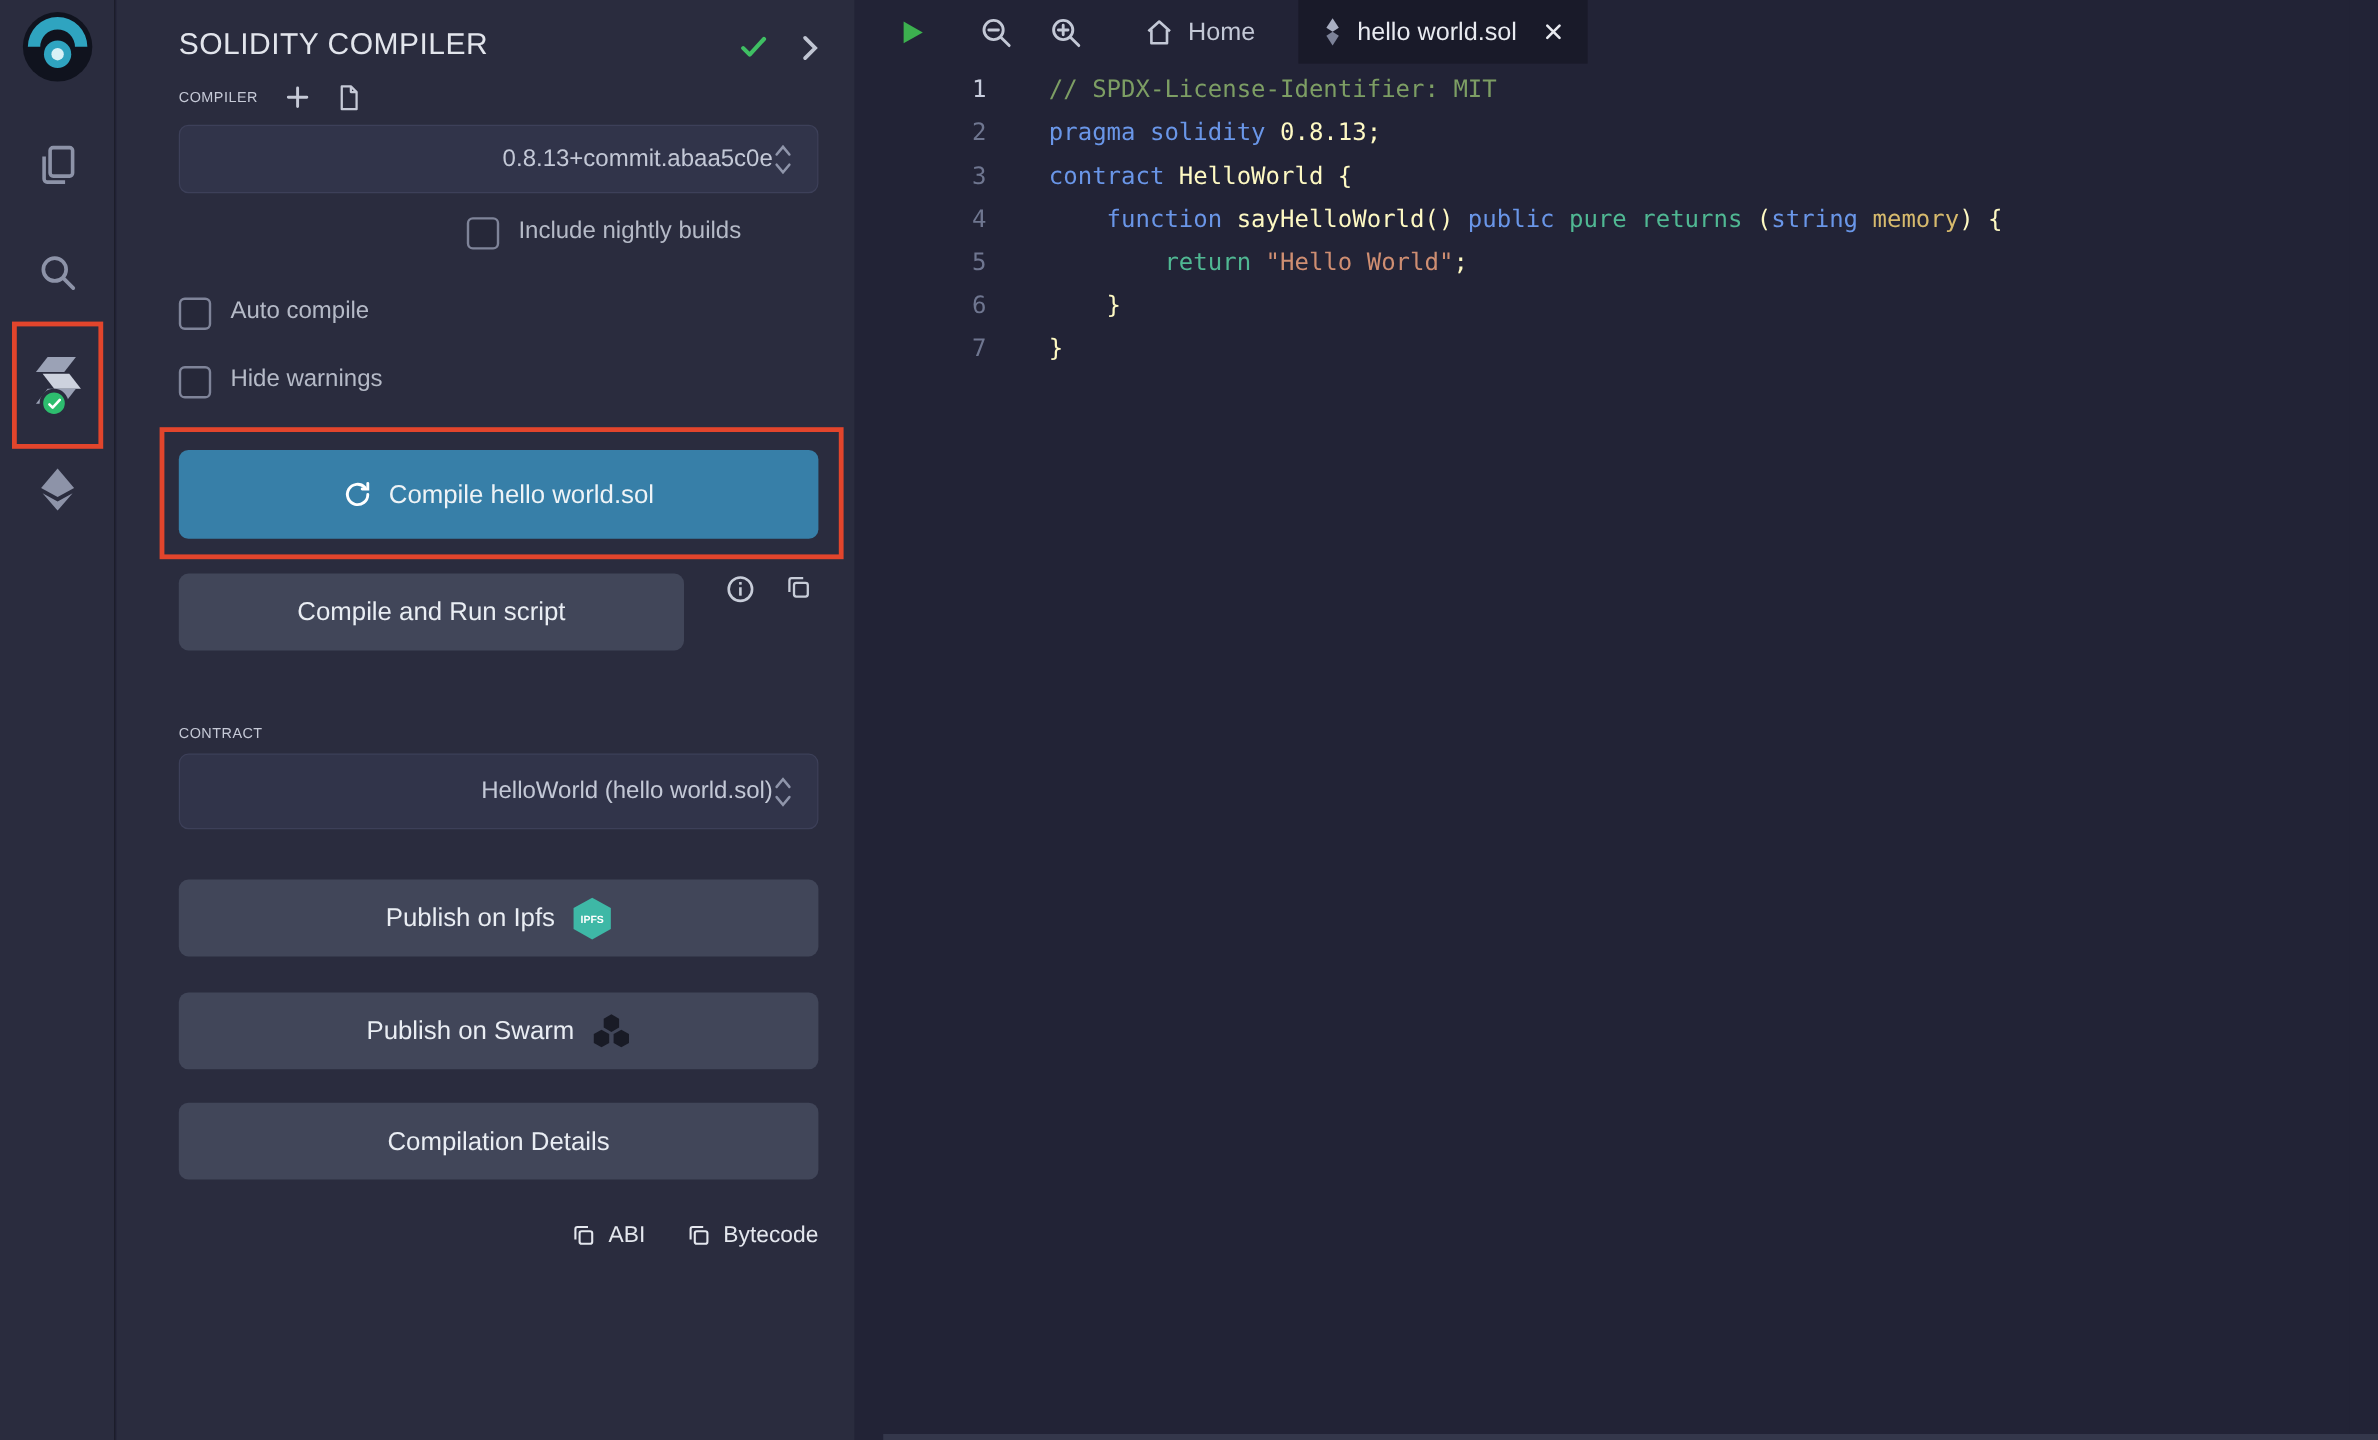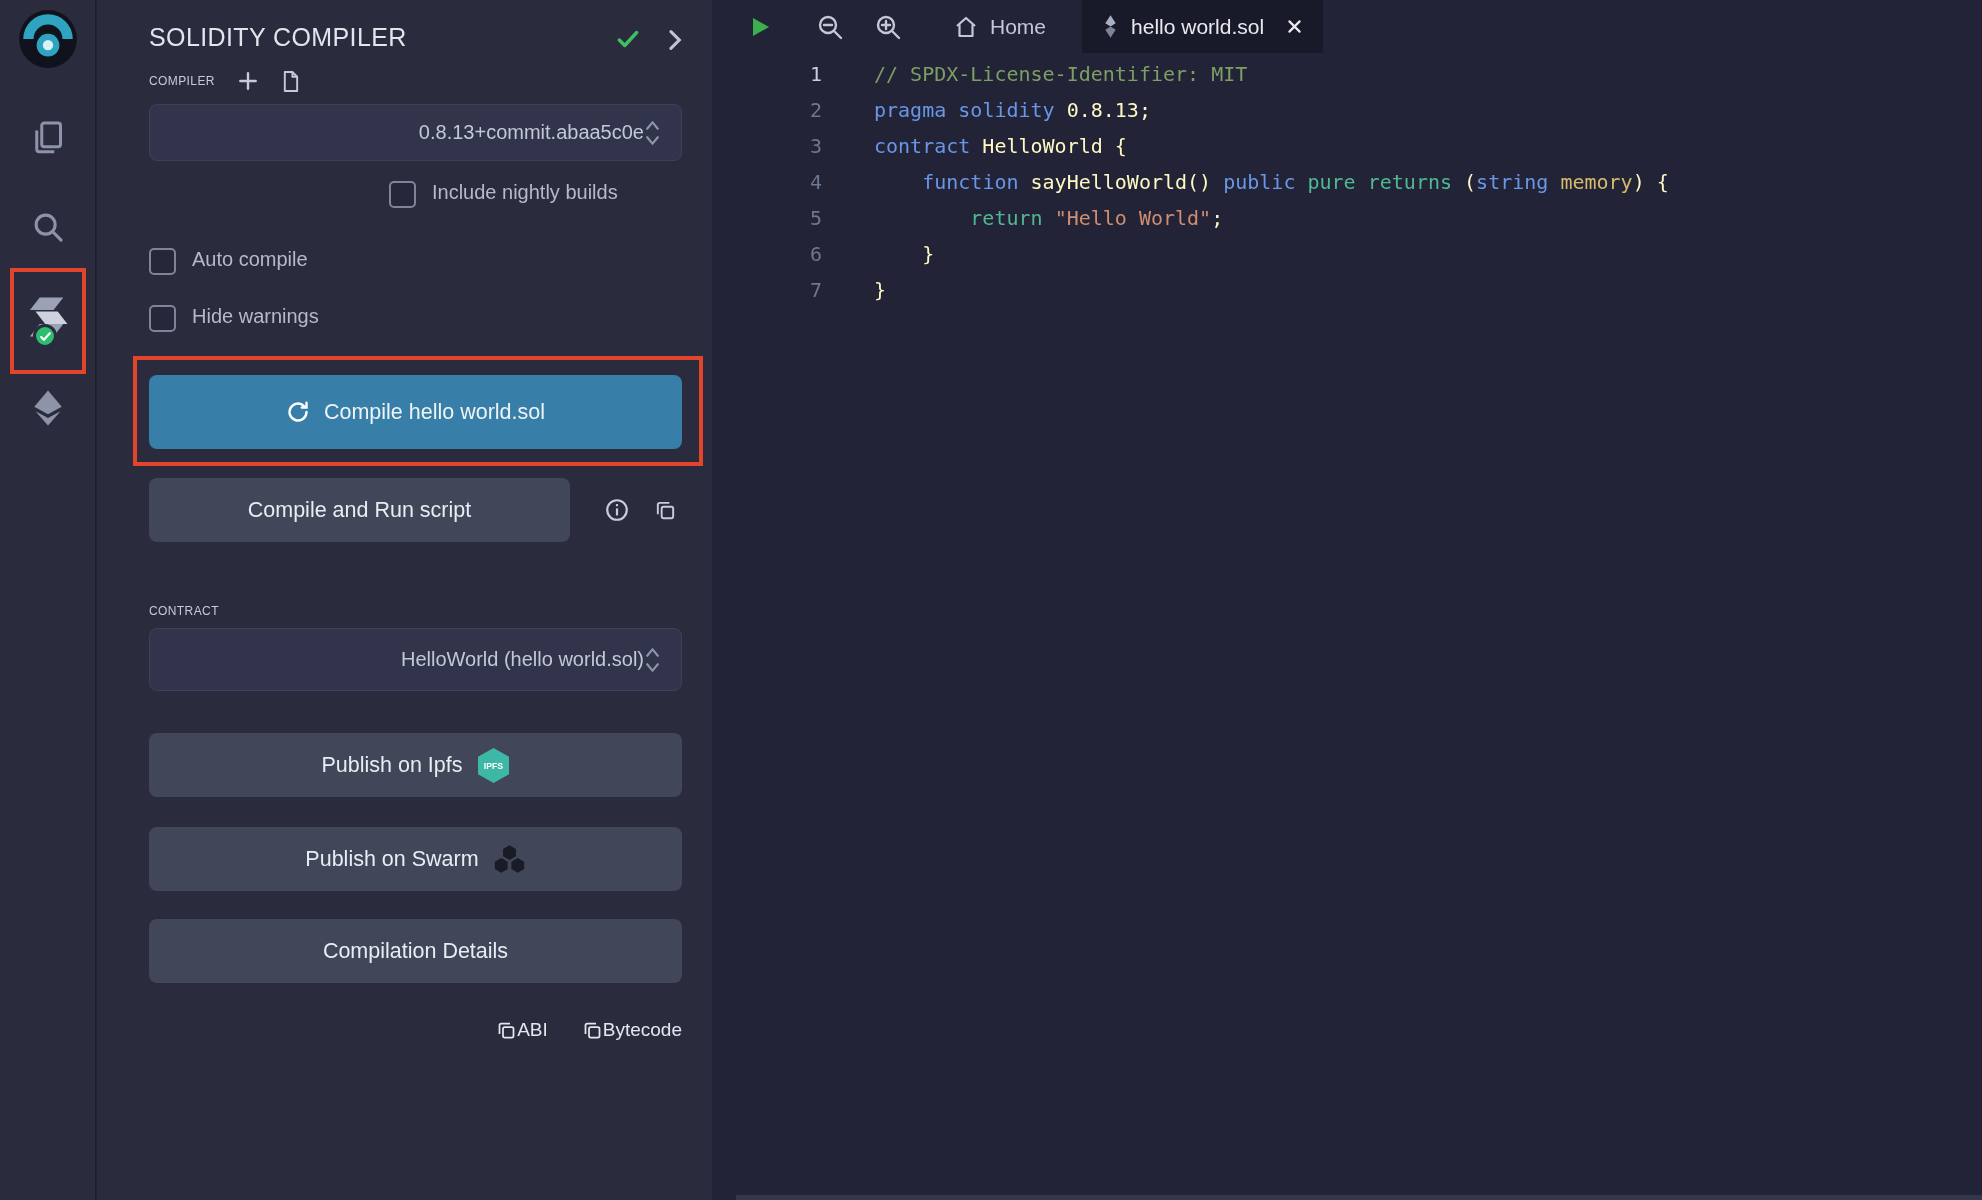--- a/index.html
+++ b/index.html
@@ -52,33 +52,33 @@
   .row-nightly{margin-top:20px;margin-left:240px}
   .row-auto{margin-top:40px}
   .row-hide{margin-top:30px}
 
   .advanced-row{margin-top:64px;display:flex;align-items:center;justify-content:space-between;cursor:pointer}
   .advanced-label{font-size:23px;color:#ced2dc}
 
   .red-box{margin-top:24px;margin-left:-16px;margin-right:-21px;border:4px solid var(--red);padding:15px 17px 13px 12px}
   .btn{border-radius:8px;display:flex;align-items:center;justify-content:center;gap:14px;cursor:pointer;font-size:21.5px;color:#e9edf3}
   .btn-compile{width:100%;height:74px;background:var(--bg-btn-blue);color:#eef3f6}
-  .run-row{margin-top:12px;display:flex;align-items:center}
+  .run-row{margin-top:12px;display:flex;align-items:flex-start}
   .btn-run{width:421px;height:64px;background:var(--bg-btn)}
   .run-row .icon-info{margin-left:34px}
   .run-row .icon-copy{margin-left:24px}
 
   .contract-label{margin-top:62px}
   .btn-gray{width:100%;height:64px;background:var(--bg-btn)}
   .btn-ipfs{margin-top:42px}
   .btn-swarm{margin-top:30px}
   .btn-details{margin-top:28px}
 
   .abi-row{margin-top:36px;display:flex;justify-content:flex-end;align-items:center;gap:34px}
-  .abi-item{display:flex;align-items:center;cursor:pointer}
+  .abi-item{display:flex;align-items:flex-start;gap:10px;cursor:pointer}
   .abi-item span{font-size:19px;color:#e4e7ee;font-weight:500}
 
   
   .editor{position:absolute;left:712px;top:0;width:1246px;height:1200px;background:var(--bg-editor)}
   .tab-strip{height:53px;display:flex;align-items:center}
   .ts-play{margin-left:36px;display:flex;cursor:pointer}
   .ts-zoomout{margin-left:44px;display:flex;cursor:pointer}
   .ts-zoomin{margin-left:30px;display:flex;cursor:pointer}
   .tab-home{margin-left:34px;display:flex;align-items:center;gap:12px;padding:0 18px;height:53px;cursor:pointer}
   .tab-home span{font-size:21px;color:#c3c8d6}

